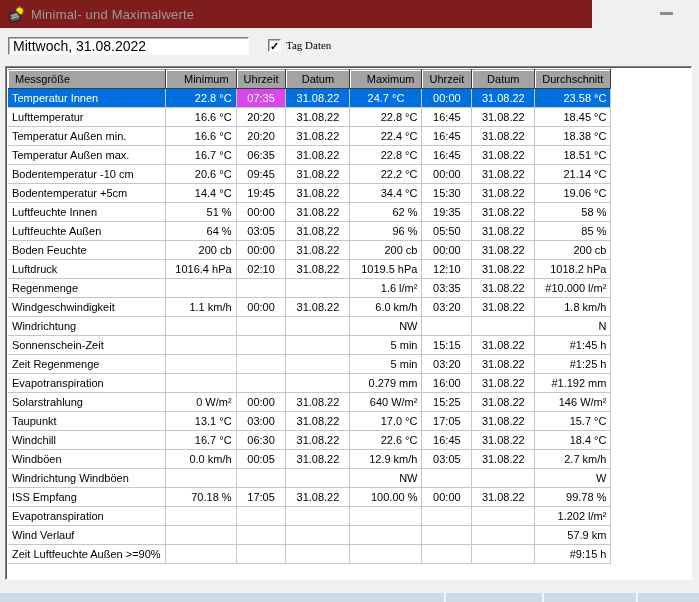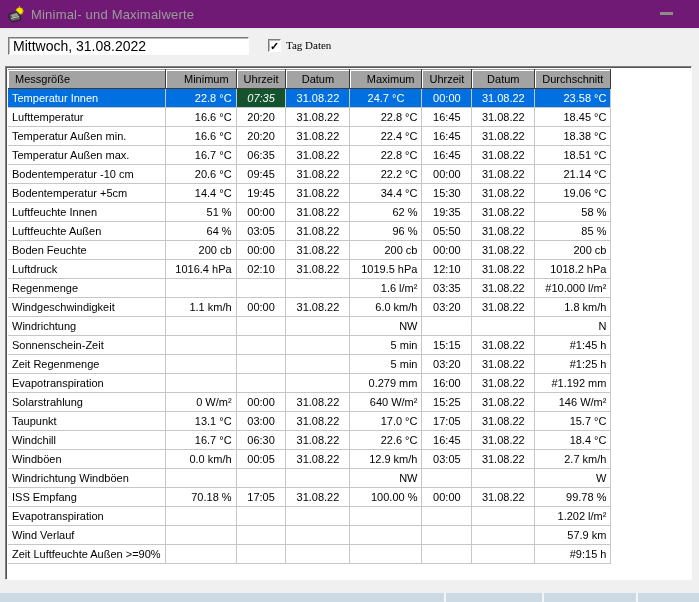--- a/index.html
+++ b/index.html
@@ -6,22 +6,22 @@
   html,body { width:699px; height:602px; overflow:hidden; }
   body {
     background:#f0f0f0;
     font-family:"Liberation Sans", sans-serif;
     font-size:11px;
     color:#000;
     position:relative;
   }
   
   .titlebar {
-    position:absolute; left:0; top:0; width:699px; height:29px;
-    background:#701a75; border-bottom:1px solid #e9e9e9;
+    position:absolute; left:0; top:0; width:592px; height:29px;
+    background:#7f1d1d; border-bottom:1px solid #e9e9e9;
   }
   .app-icon { position:absolute; left:8px; top:6px; width:17px; height:17px; }
   .title-text {
     position:absolute; left:31px; top:7px;
     font-size:13px; color:#9b9b9b; letter-spacing:0.2px;
   }
   .minimize-dash {
     position:absolute; left:660px; top:12px; width:13px; height:3px;
     background:#8c8c8c;
   }
@@ -122,21 +122,21 @@
         <th class="ar">Maximum</th>
         <th class="ac">Uhrzeit</th>
         <th class="ac">Datum</th>
         <th class="ar">Durchschnitt</th>
       </tr>
     </thead>
     <tbody>
         <tr class="selected">
           <td class="al" style="background: rgb(0, 112, 224); color: rgb(255, 255, 255);">Temperatur Innen</td>
           <td class="ar" style="background: rgb(0, 112, 224); color: rgb(255, 255, 255);">22.8 °C</td>
-          <td class="ac" style="background: #14532d; color: rgb(255, 255, 255); font-style: italic;">07:35</td>
+          <td class="ac" style="background: #d946ef; color: rgb(255, 255, 255);">07:35</td>
           <td class="ac" style="background: rgb(0, 112, 224); color: rgb(255, 255, 255);">31.08.22</td>
           <td class="ar" style="background: rgb(0, 112, 224); color: rgb(255, 255, 255); text-align: center;">24.7 °C</td>
           <td class="ac" style="background: rgb(0, 112, 224); color: rgb(255, 255, 255);">00:00</td>
           <td class="ac" style="background: rgb(0, 112, 224); color: rgb(255, 255, 255);">31.08.22</td>
           <td class="ar" style="background: rgb(0, 112, 224); color: rgb(255, 255, 255);">23.58 °C</td>
         </tr>
         <tr>
           <td class="al">Lufttemperatur</td>
           <td class="ar">16.6 °C</td>
           <td class="ac">20:20</td>

